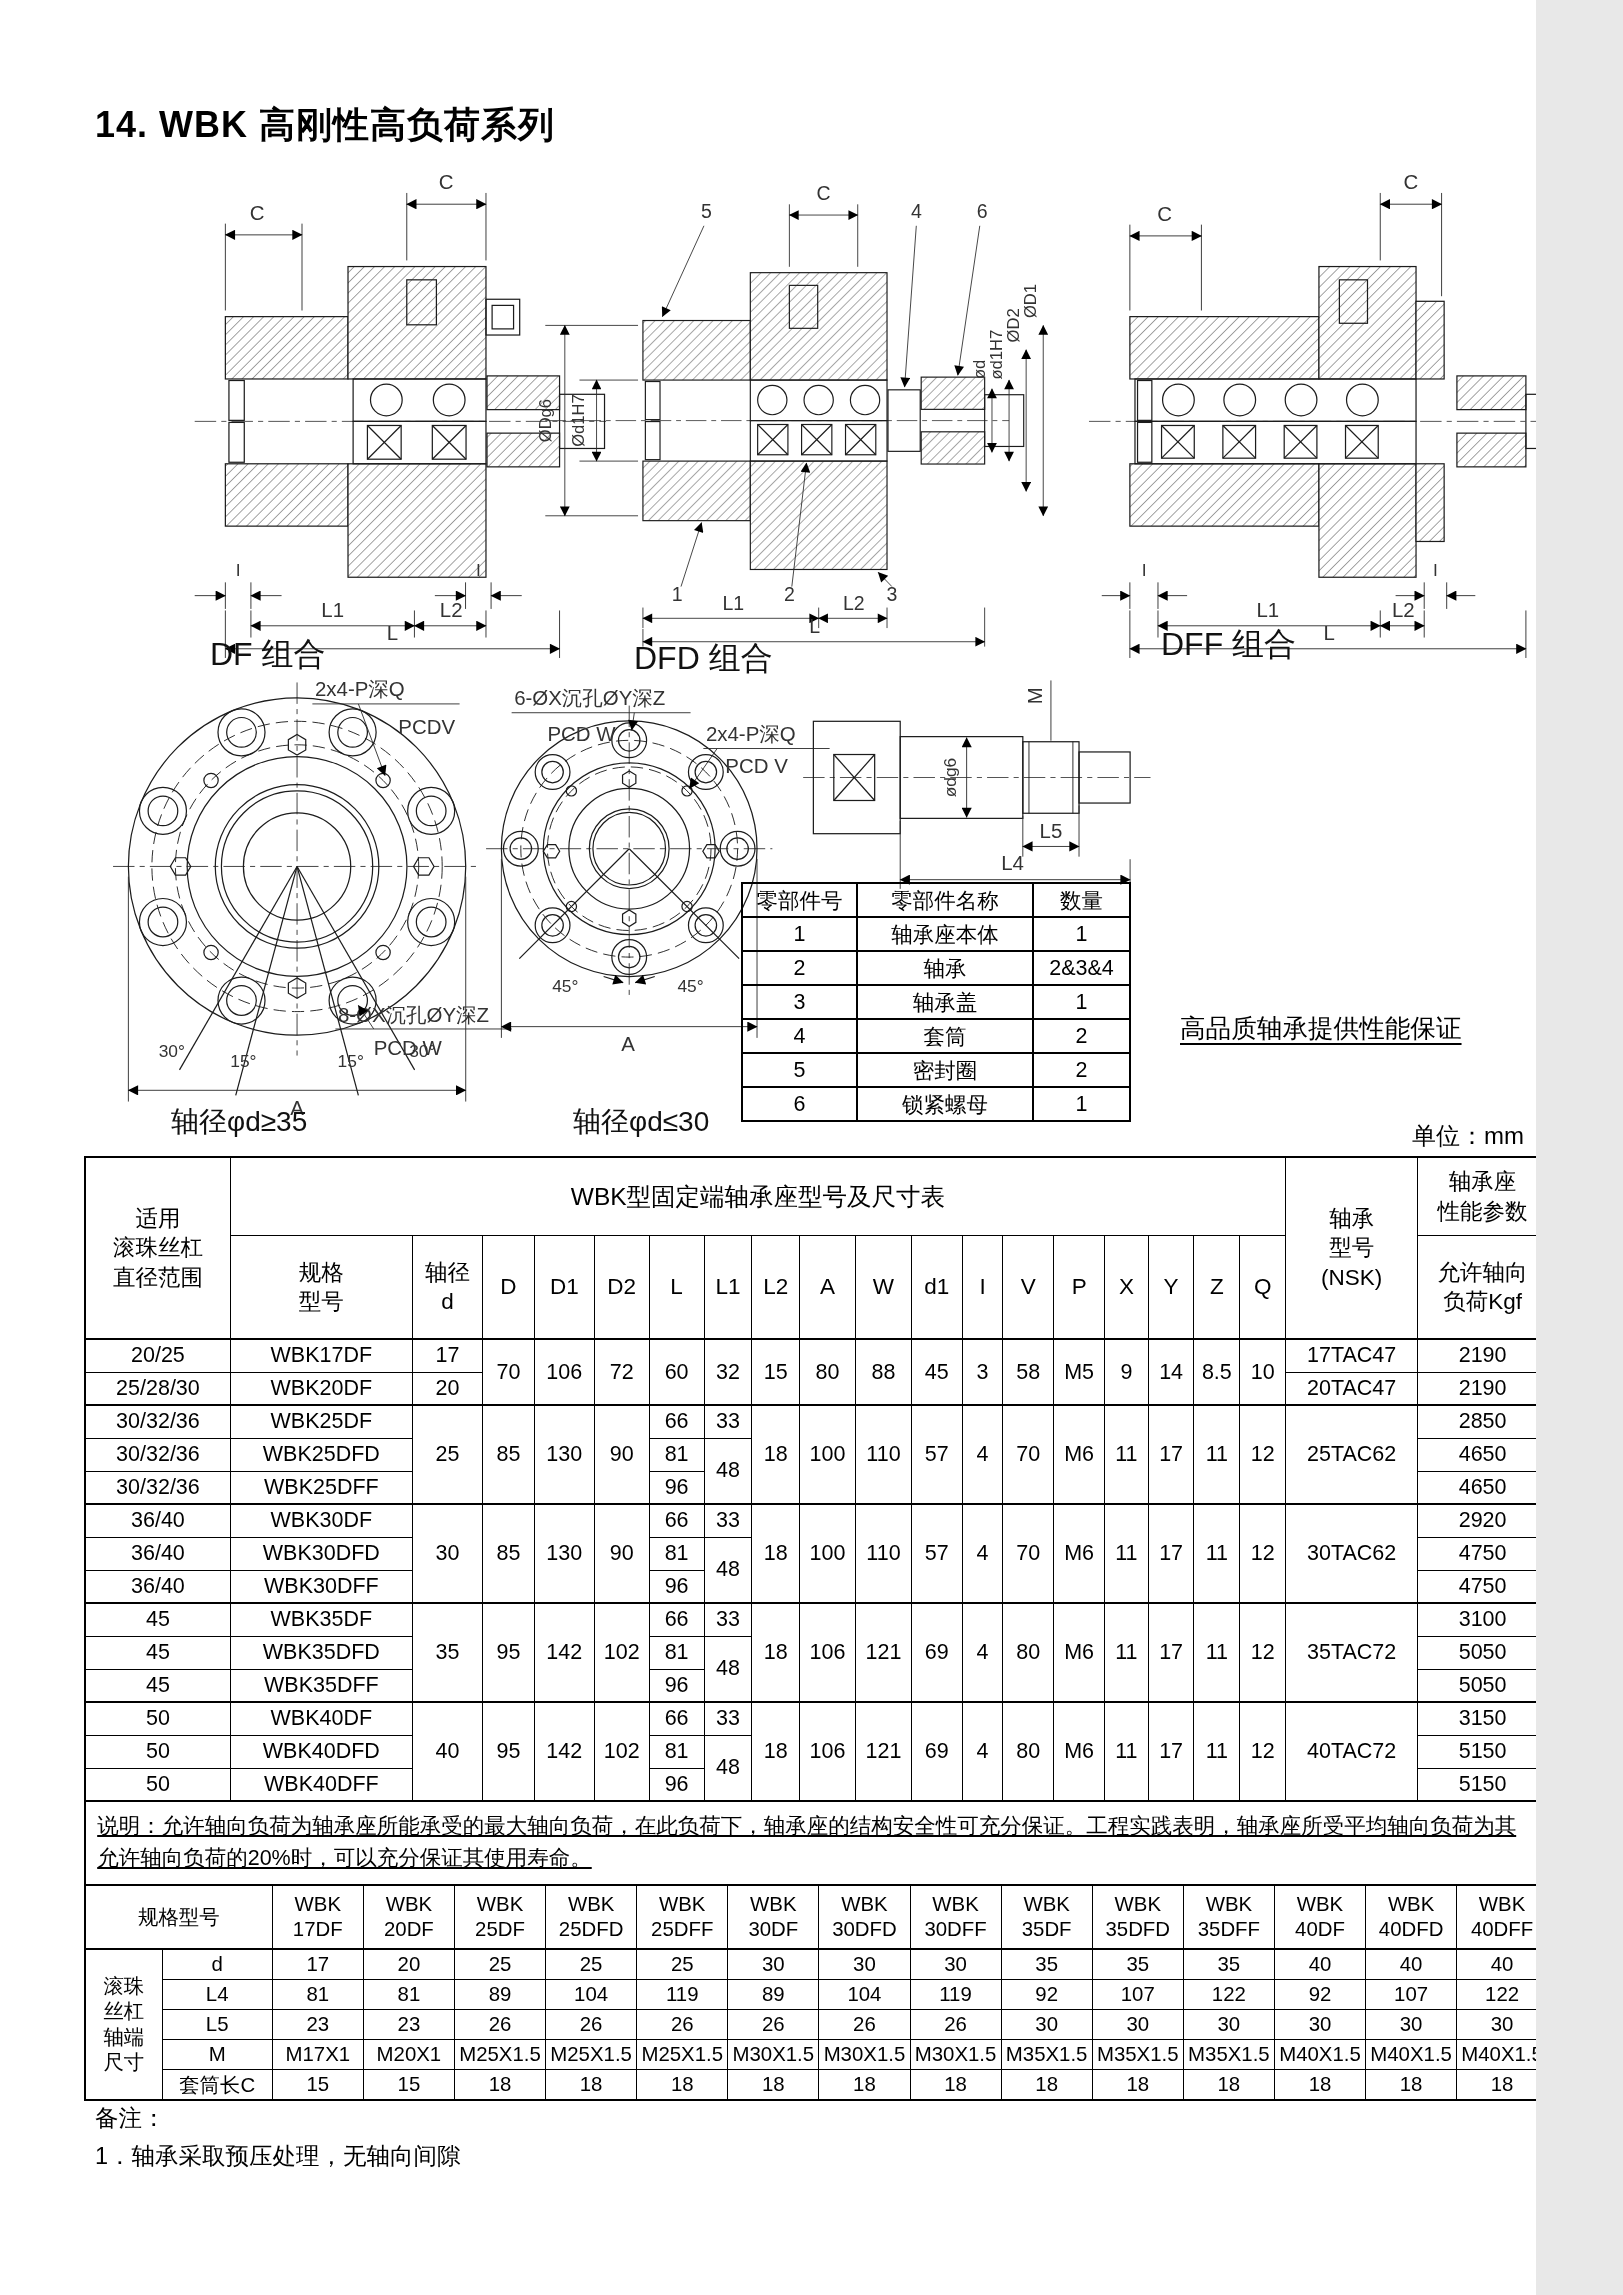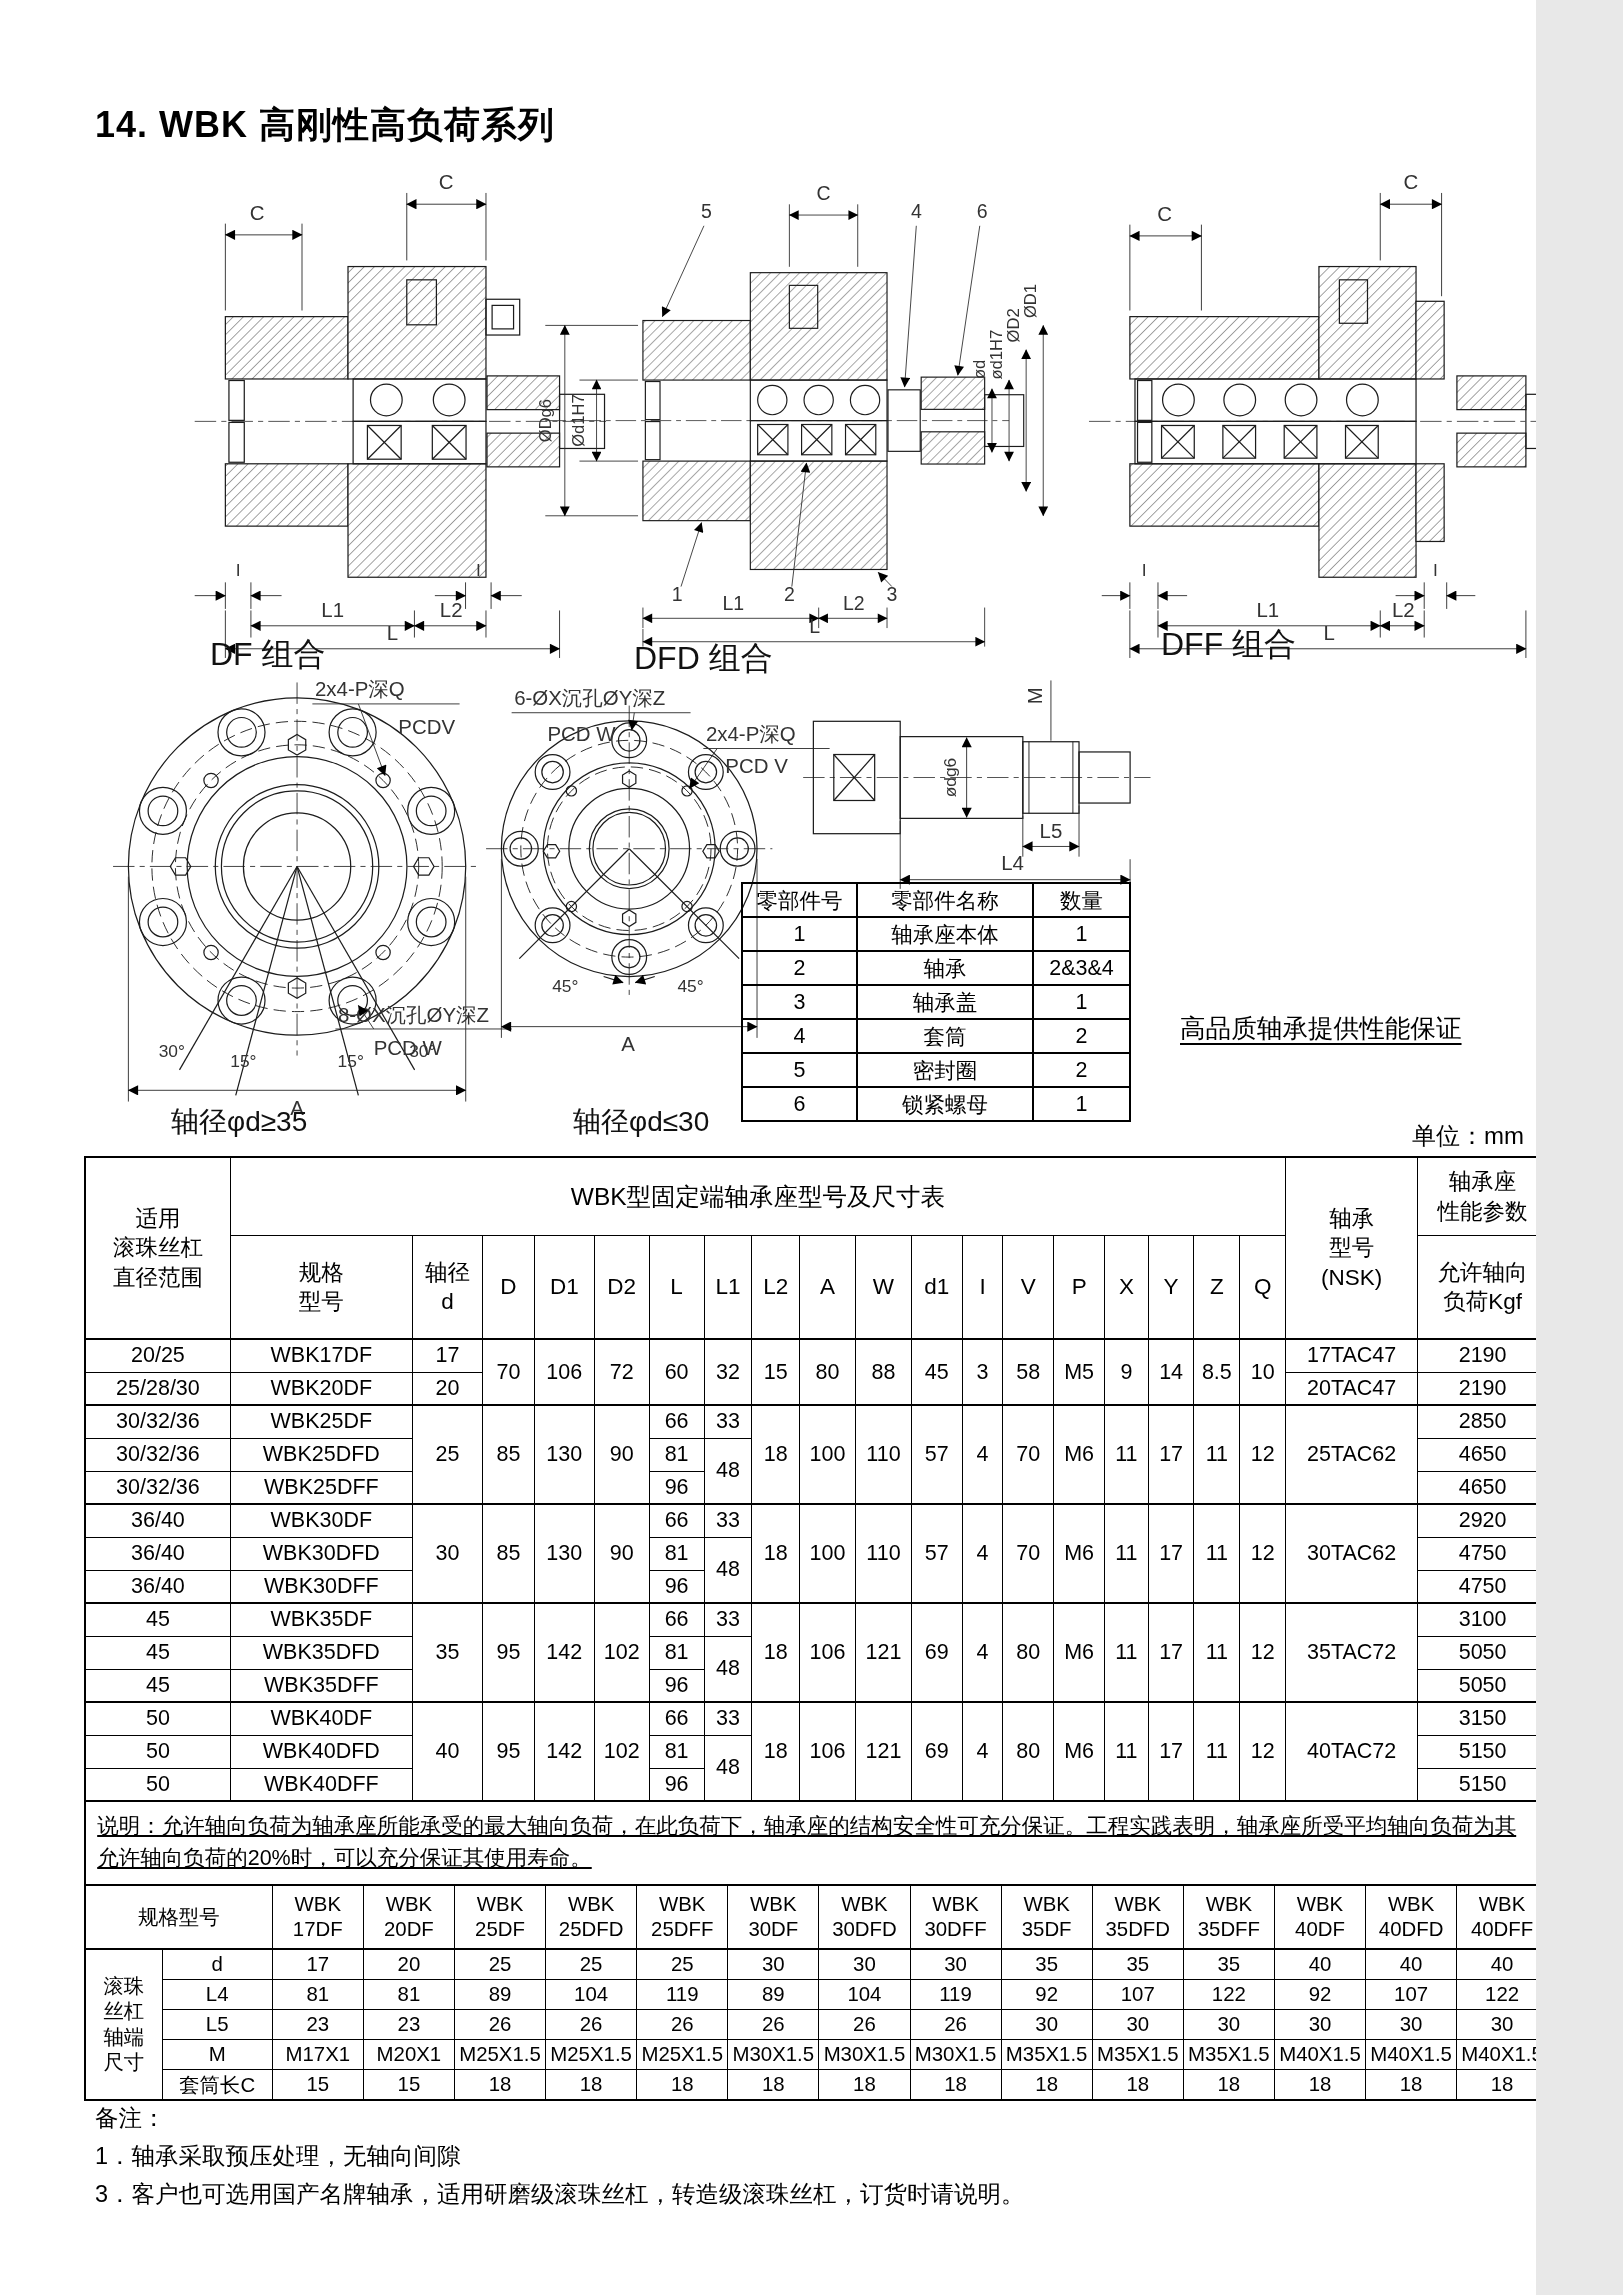--- a/index.html
+++ b/index.html
@@ -983,17 +983,16 @@
           <td>18</td>
           <td>18</td>
           <td>18</td>
         </tr>
       </tbody>
   </table>
 
   <div class="abs" id="notes">
     <span class="note-line">备注：</span>
     <span class="note-line">1．轴承采取预压处理，无轴向间隙</span>
-    <span class="note-line">3．客户也可选用国产名牌轴承，适用研磨级滚珠丝杠，转造级滚珠丝杠，订货时请说明。</span>
   </div>
 
 </div>
 
 
 </body></html>

